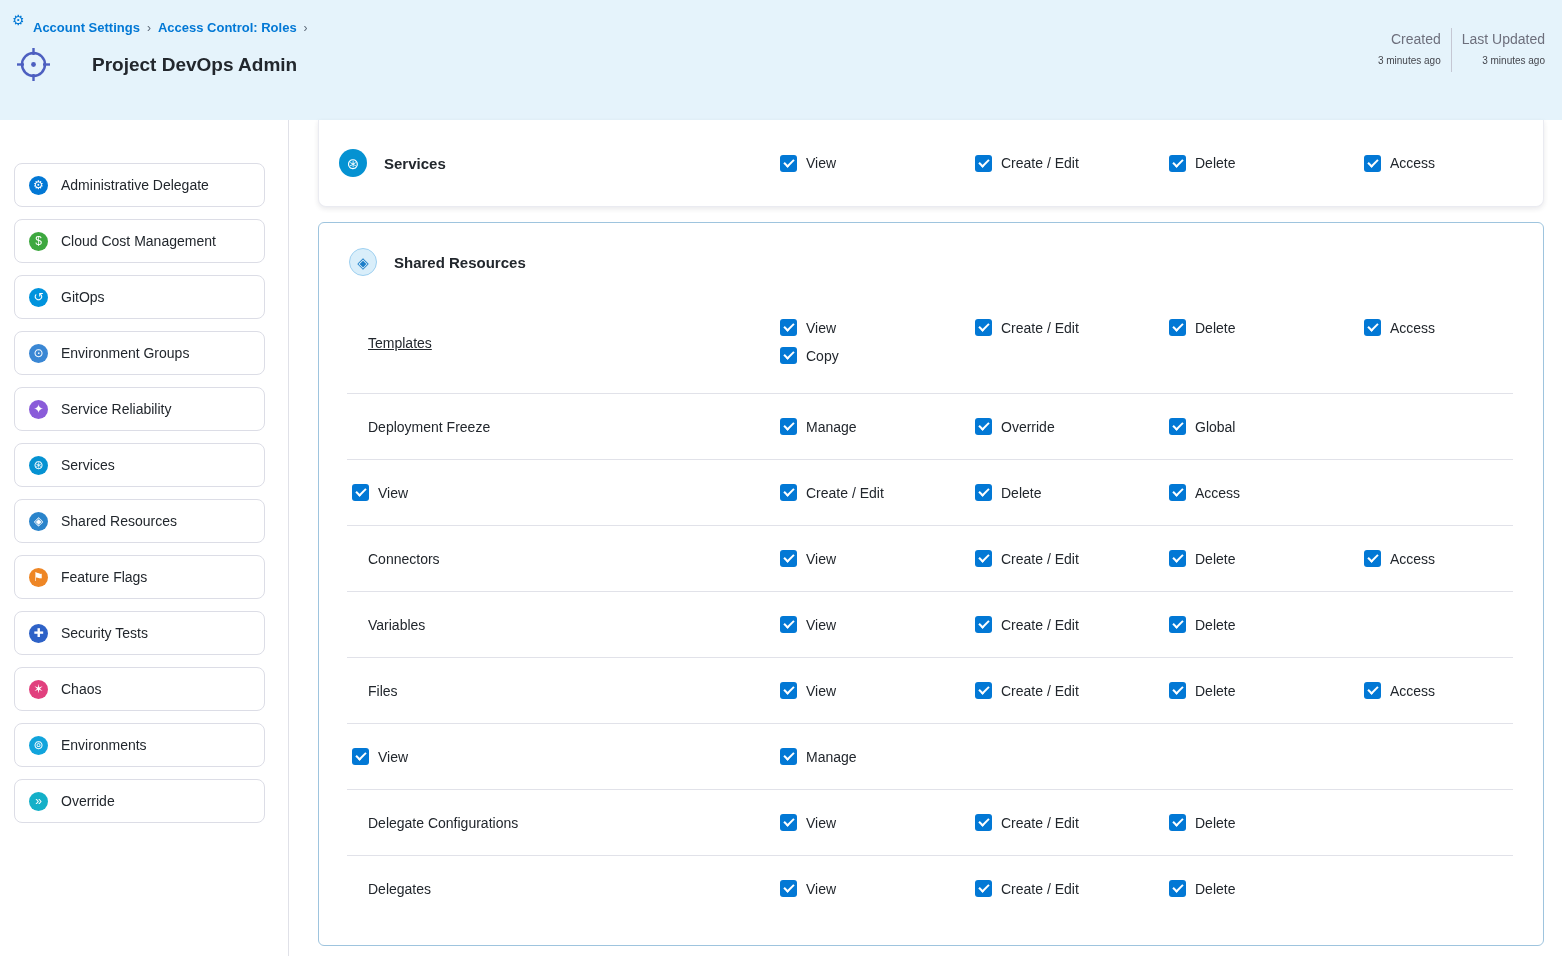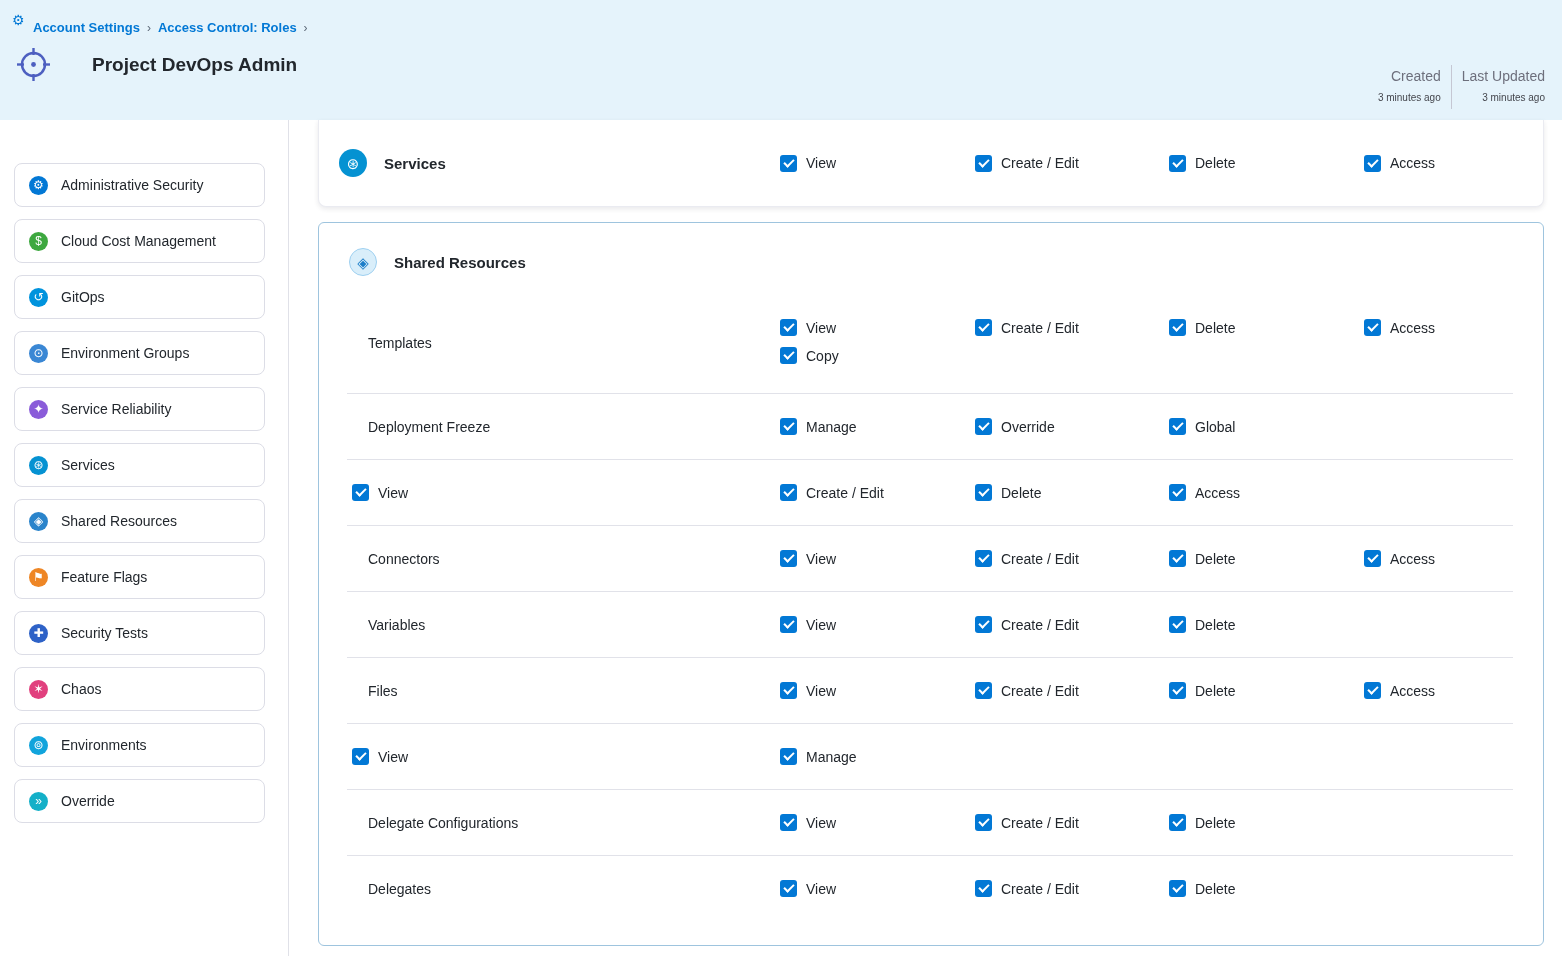--- a/index.html
+++ b/index.html
@@ -9,21 +9,21 @@
   
   .header { position:absolute; top:0; left:0; width:1562px; height:120px; background:#E5F3FB; }
   .breadcrumb { position:absolute; top:20px; left:33px; display:flex; align-items:center; gap:7px;
     font-size:13px; font-weight:bold; color:#0278D5; }
   .crumb-gear { position:absolute; top:12px; left:12px; color:#0278D5; font-size:14px; }
   .crumb-link { color:#0278D5; cursor:pointer; text-decoration:none; }
   .crumb-sep { color:#5F6B7A; font-weight:normal; font-size:12px; }
   .title-row { position:absolute; top:46px; left:15px; display:flex; align-items:center; gap:40px; }
   .role-icon { width:37px; height:37px; flex:none; }
   .page-title { font-size:19px; font-weight:bold; color:#22272D; }
-  .meta { position:absolute; top:28px; right:17px; display:flex; gap:10px;margin-top:37px; }
+  .meta { position:absolute; top:28px; right:17px; display:flex; gap:10px; }
   .meta-block { text-align:right; line-height:22px; }
   .meta-label { font-size:14px; color:#6D6F7C; }
   .meta-value { font-size:10px; color:#44464D; }
   .meta-divider { width:1px; background:#C5C7D3; align-self:stretch; }
 
   
   .sidebar { position:absolute; top:120px; left:0; width:289px; bottom:0; background:#fff;
     border-right:1px solid #E0E1E8; padding-top:43px; }
   .sidebar-item { margin:0 23px 12px 14px; height:44px; border:1px solid #DCDDE6; border-radius:8px;
     background:#fff; display:flex; align-items:center; gap:13px; padding:0 14px; cursor:pointer; }
@@ -47,21 +47,21 @@
   .section-icon.shared { background:#D9EEFA; color:#1B7DC8; border:1px solid #9ED0F0; }
   .section-title { font-size:15px; font-weight:bold; color:#22272D; }
 
   .shared-card { position:absolute; left:28px; top:102px; right:18px; bottom:10px; background:#fff;
     border:1px solid #9EC4DE; border-radius:6px; overflow:hidden; }
   .card-header { display:flex; align-items:center; gap:17px; padding:25px 0 20px 30px; }
 
   .perm-row { height:65px; align-items:center; }
   .perm-row.multi { height:97px; align-items:start; }
   .perm-row.multi .col { padding-top:23px; gap:11px; }
-  .perm-row.multi .row-label { padding-top:39px; }
+  .perm-row.multi .row-label { padding-top:39px;text-decoration:underline; }
   .row-label { padding-left:49px; font-size:14px; color:#22272D; }
   .col { display:flex; flex-direction:column; }
   .divider { height:1px; background:#E1E2E9; margin:0 30px 0 28px; }
 
   .cb-item { display:flex; align-items:center; gap:9px; cursor:pointer;padding-left:33px; }
   .cb-box { width:17px; height:17px; background:#0278D5; border-radius:3px; flex:none; position:relative; }
   .cb-box::after { content:''; position:absolute; left:3.5px; top:4px; width:8px; height:4px;
     border-left:2px solid #fff; border-bottom:2px solid #fff; transform:rotate(-45deg); }
   .cb-label { font-size:14px; color:#22272D; white-space:nowrap; }
 </style>
@@ -99,21 +99,21 @@
       <div class="meta-label">Last Updated</div>
       <div class="meta-value">3 minutes ago</div>
     </div>
   </div>
 </header>
 
 <aside class="sidebar">
   <div>
       <div class="sidebar-item">
     <span class="sb-icon" style="background: rgb(2, 120, 213);">⚙</span>
-    <span class="sb-label">Administrative Security</span>
+    <span class="sb-label">Administrative Delegate</span>
   </div>
       <div class="sidebar-item">
     <span class="sb-icon" style="background: rgb(61, 168, 63);">$</span>
     <span class="sb-label">Cloud Cost Management</span>
   </div>
       <div class="sidebar-item">
     <span class="sb-icon" style="background: rgb(0, 147, 221);">↺</span>
     <span class="sb-label">GitOps</span>
   </div>
       <div class="sidebar-item">

